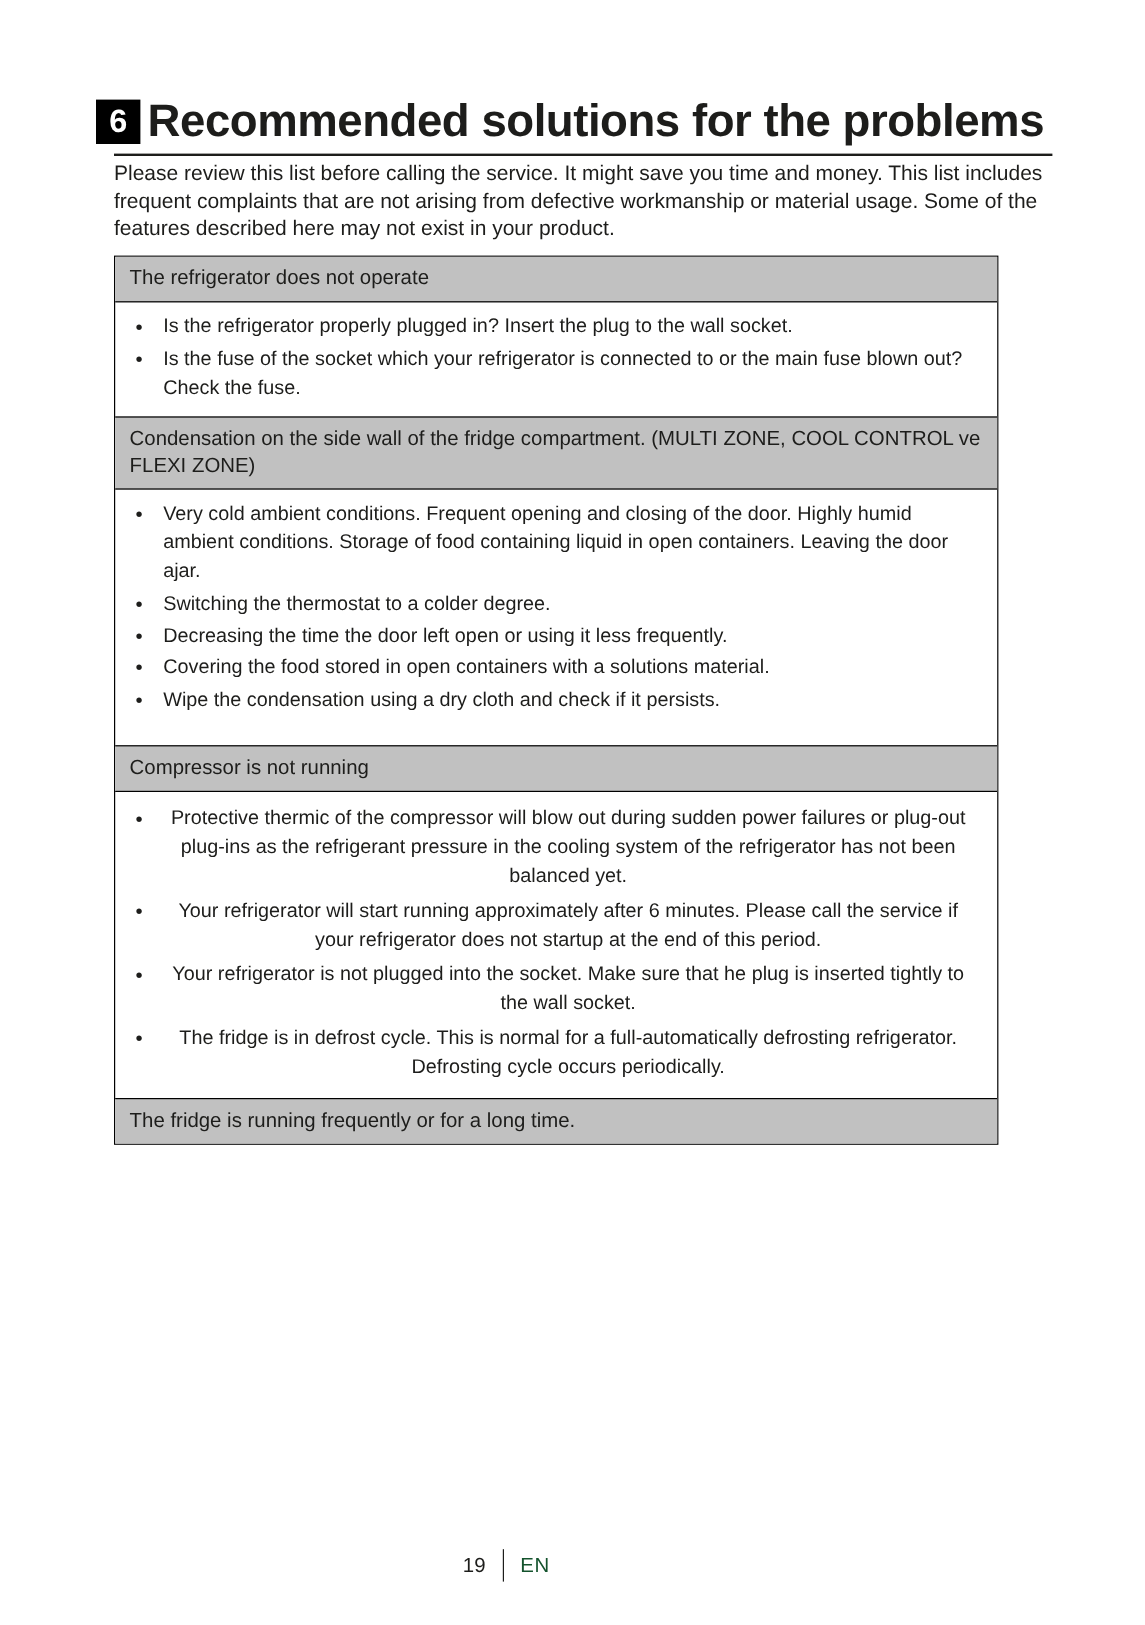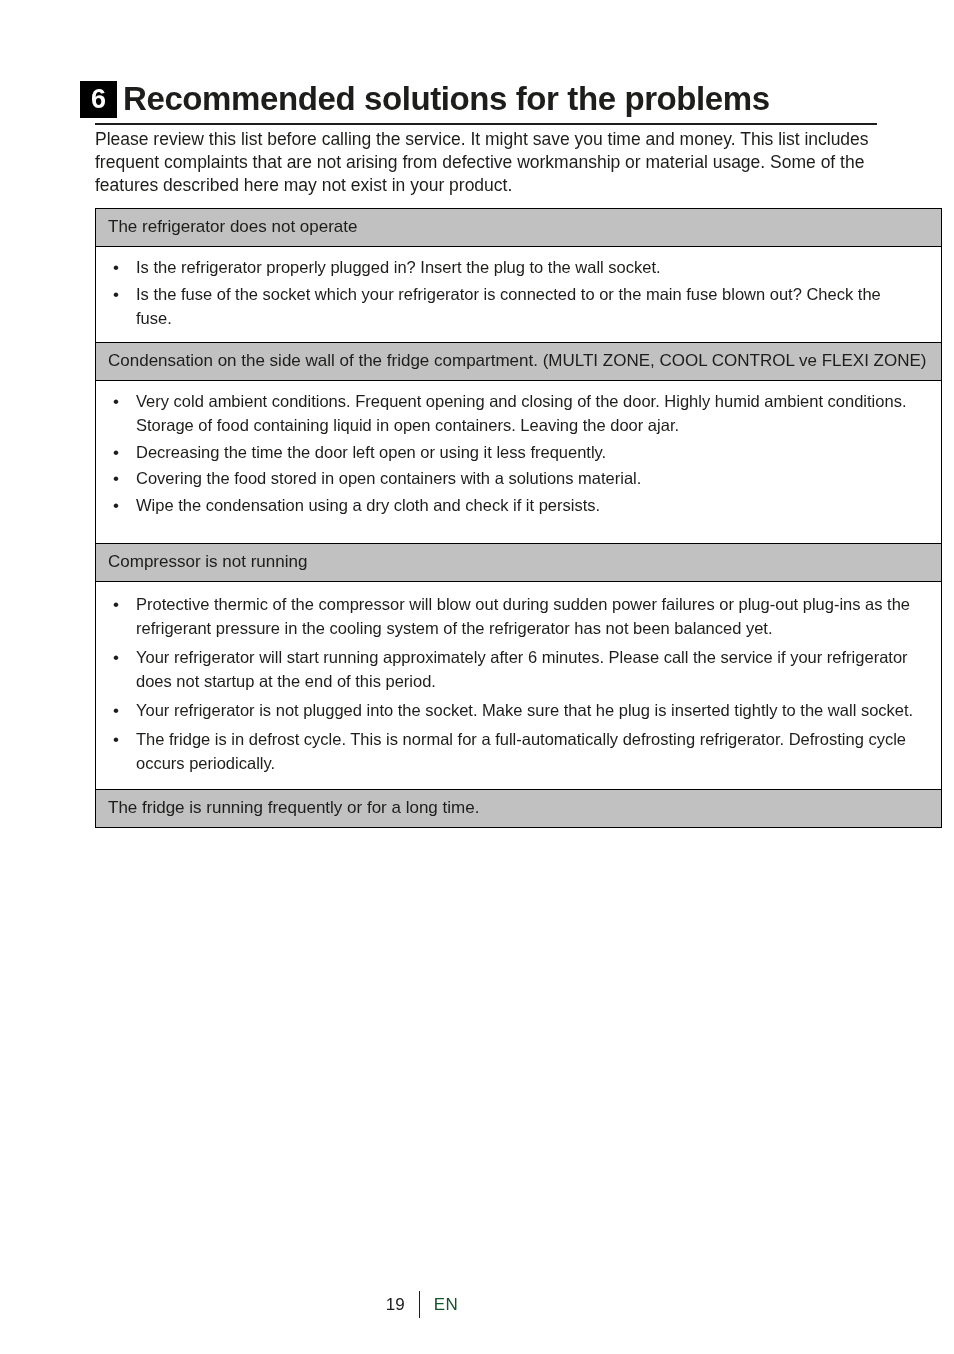--- a/index.html
+++ b/index.html
@@ -32,34 +32,34 @@
     color: #ffffff;
     font-weight: bold;
     font-size: 27px;
     display: flex;
     align-items: center;
     justify-content: center;
     margin-left: -15px;
     flex: 0 0 auto;
   }
   .page-title {
-    font-size: 33px;
+    font-size: 38px;
     font-weight: bold;
     margin: 0 12px 0 6px;
     letter-spacing: -0.4px;
     white-space: nowrap;
   }
   .intro {
     font-size: 17.5px;
     line-height: 1.31;
     margin-top: 3px;
     width: 780px;
   }
   .trouble-table {
-    width: 847px;
+    width: 737px;
     border: 1px solid #000000;
     margin-top: 11px;
   }
   .sect-header {
     background: #c1c1c1;
     padding: 7px 14px 8px 12px;
     font-size: 17px;
     line-height: 1.3;
     border-top: 1px solid #000000;
     border-bottom: 1px solid #000000;
@@ -73,21 +73,21 @@
   }
   .sect-body.roomy {
     padding-bottom: 22px;
   }
   .sect-body li {
     position: relative;
     font-size: 16.5px;
     line-height: 1.45;
     margin: 3px 0;
   }
-  .sect-body.spaced li { margin: 5px 0; }
+  .sect-body.spaced li { margin: 5px 0; text-align: center; }
   .sect-body li::before {
     content: "\2022";
     position: absolute;
     left: -23px;
     top: 0;
     font-size: 17px;
   }
   .footer {
     position: absolute;
     left: 0;
@@ -127,20 +127,21 @@
       <ul class="sect-body">
         <li>Is the refrigerator properly plugged in? Insert the plug to the wall socket.</li>
         <li>Is the fuse of the socket which your refrigerator is connected to or the main fuse blown out? Check the fuse.</li>
       </ul>
     </div>
 
     <div class="sect">
       <div class="sect-header">Condensation on the side wall of the fridge compartment. (MULTI ZONE, COOL CONTROL ve FLEXI ZONE)</div>
       <ul class="sect-body roomy">
         <li>Very cold ambient conditions. Frequent opening and closing of the door. Highly humid ambient conditions. Storage of food containing liquid in open containers. Leaving the door ajar.</li>
+        <li>Switching the thermostat to a colder degree.</li>
         <li>Decreasing the time the door left open or using it less frequently.</li>
         <li>Covering the food stored in open containers with a solutions material.</li>
         <li>Wipe the condensation using a dry cloth and check if it persists.</li>
       </ul>
     </div>
 
     <div class="sect">
       <div class="sect-header">Compressor is not running</div>
       <ul class="sect-body spaced">
         <li>Protective thermic of the compressor will blow out during sudden power failures or plug-out plug-ins as the refrigerant pressure in the cooling system of the refrigerator has not been balanced yet.</li>

